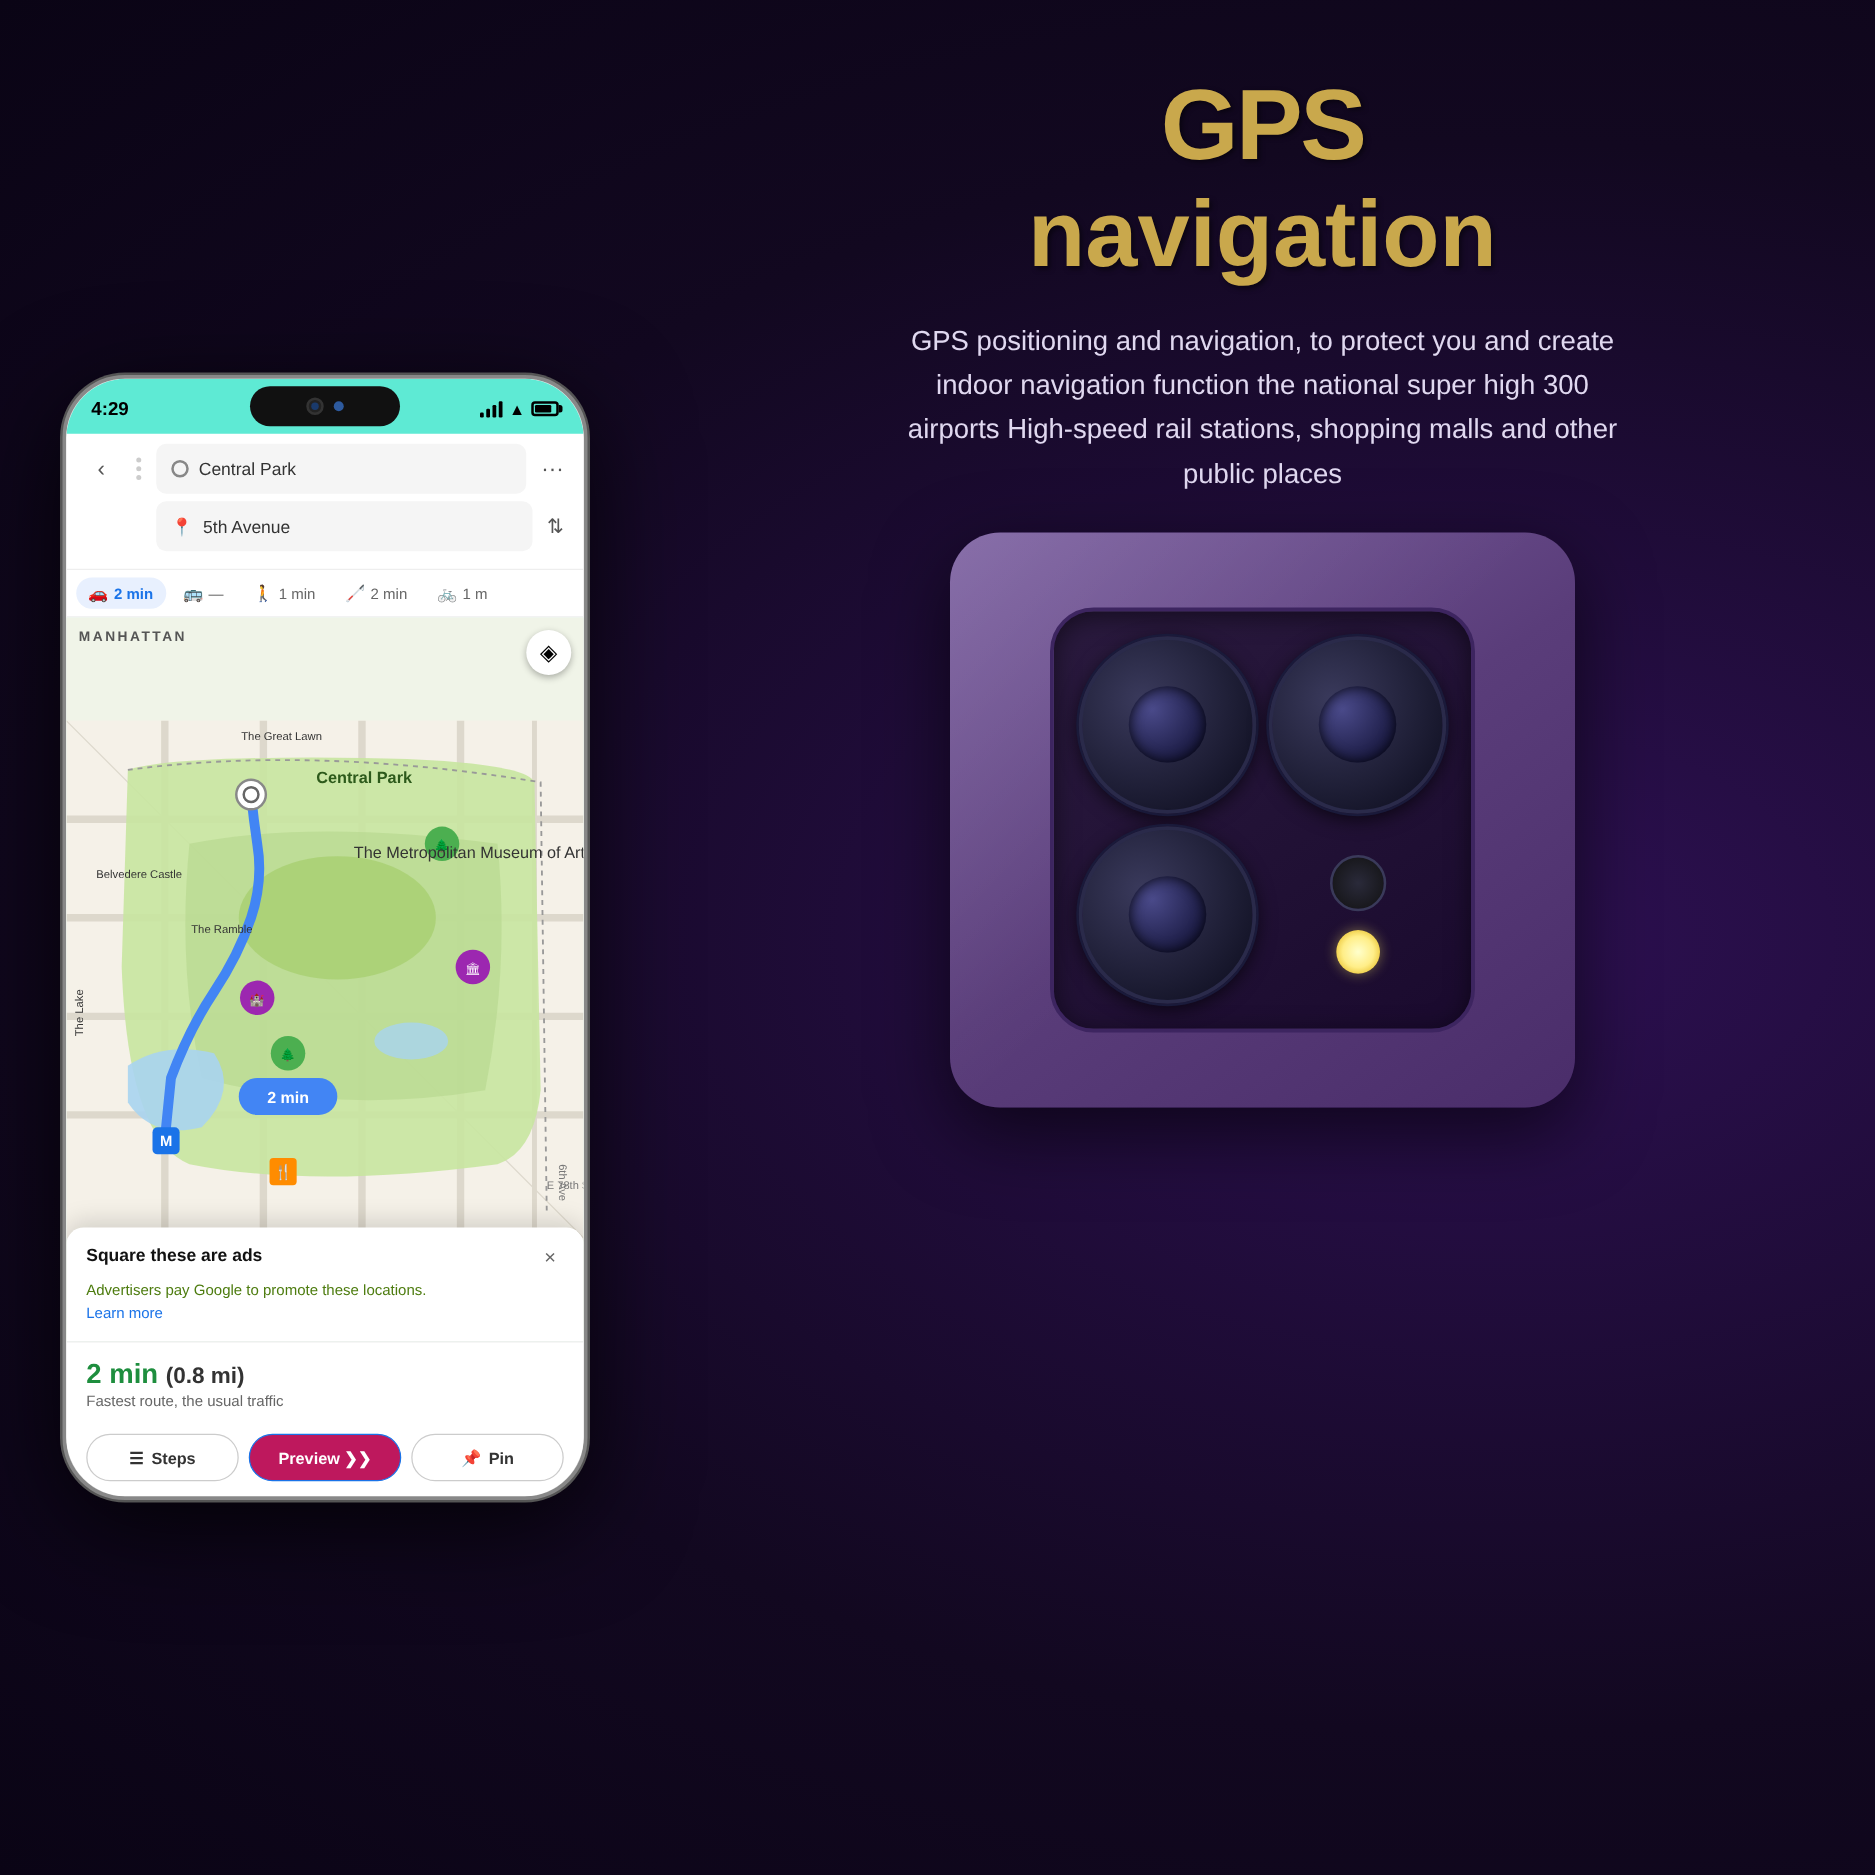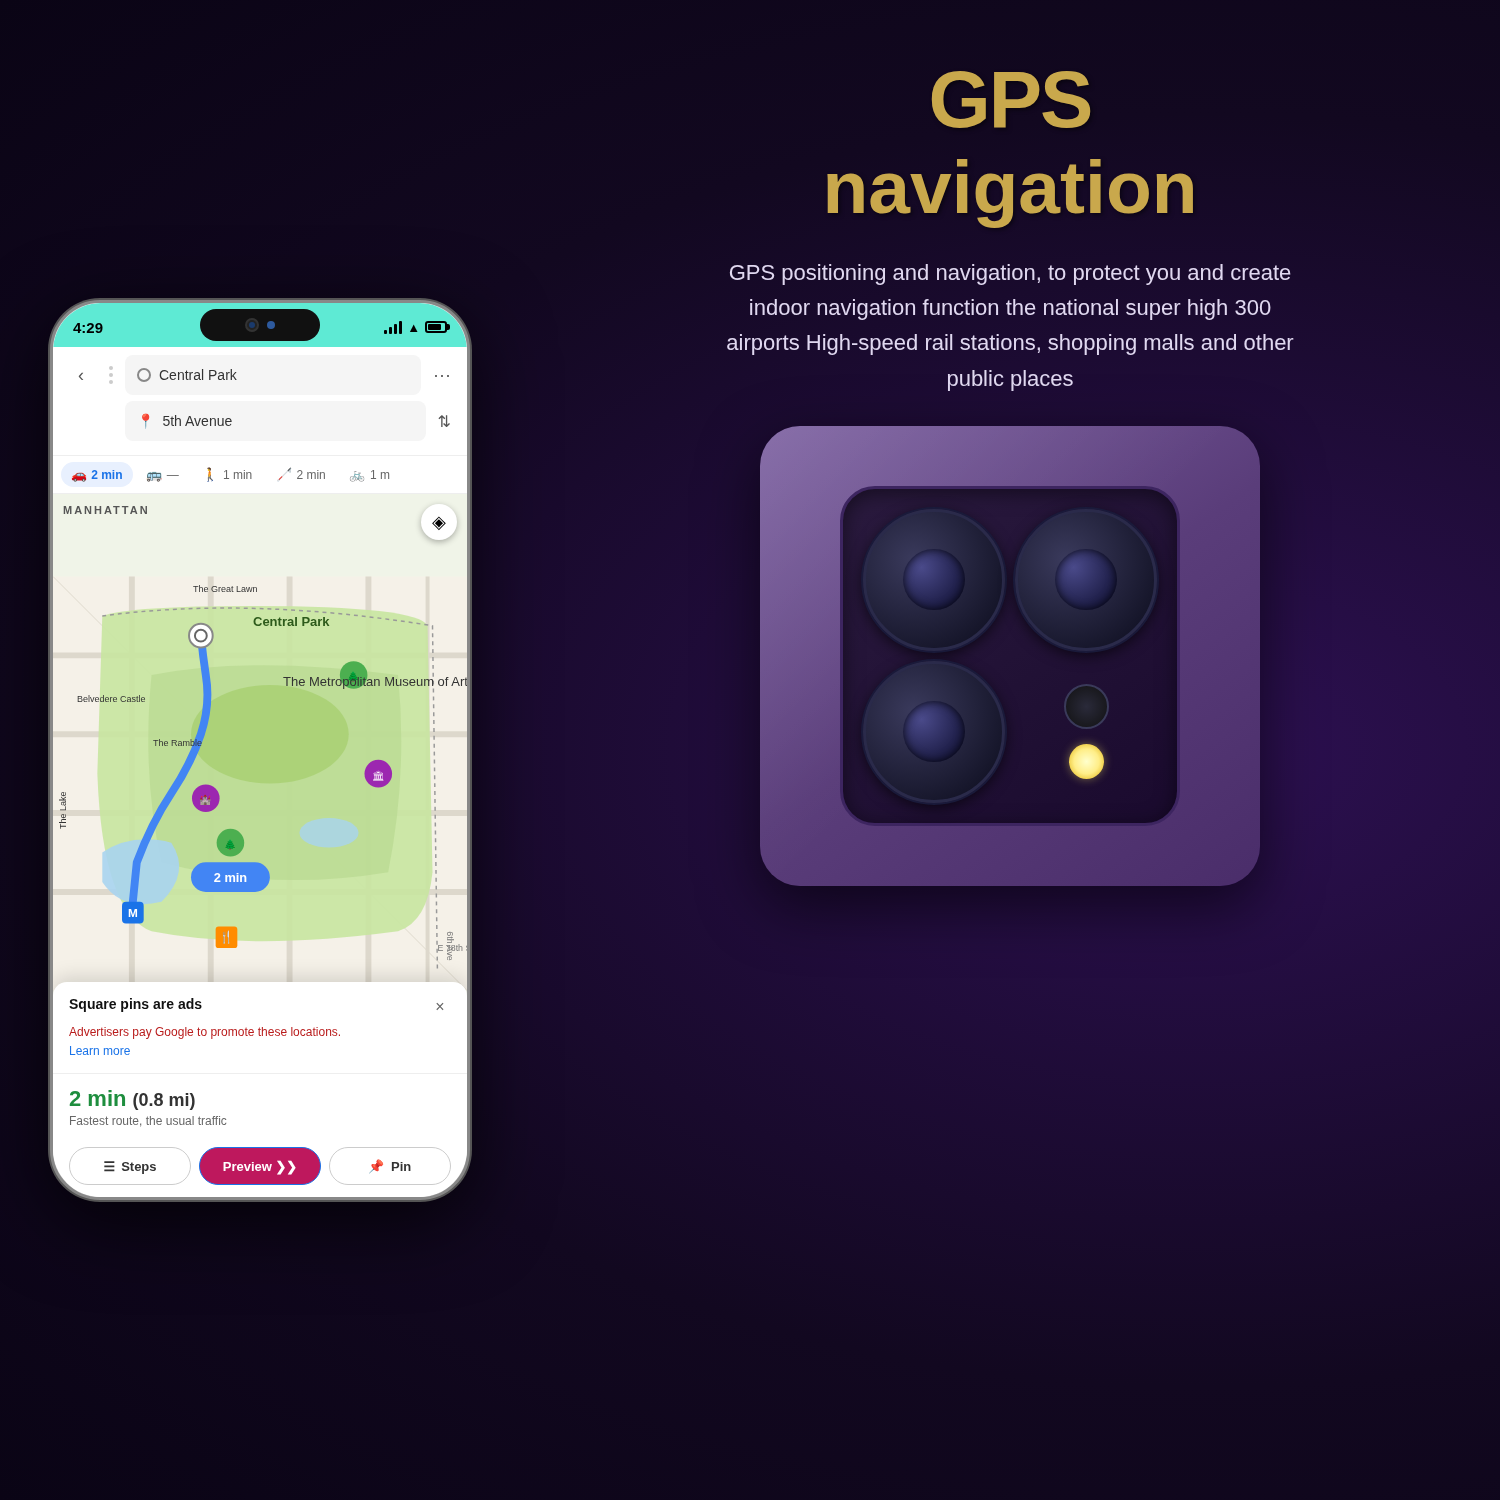--- a/index.html
+++ b/index.html
@@ -391,21 +391,21 @@
       display: flex;
       align-items: center;
       justify-content: center;
       color: #666;
       font-size: 16px;
       cursor: pointer;
     }
 
     .ad-popup-text {
       font-size: 12px;
-      color: #b91c1c;
+      color: #4d7c0f;
       line-height: 1.4;
     }
 
     .learn-more {
       color: #1a73e8;
       font-size: 12px;
       cursor: pointer;
       display: inline-block;
       margin-top: 2px;
     }
@@ -746,21 +746,21 @@
           <div class="map-label" style="top:90px; left:140px; font-size:9px;">The Great Lawn</div>
           <div class="map-label" style="top:200px; left:24px; font-size:9px;">Belvedere Castle</div>
           <div class="map-label" style="top:180px; left:230px; font-size:13px;">The Metropolitan Museum of Art</div>
           <div class="map-label" style="top:244px; left:100px; font-size:9px;text-align:center;">The Ramble</div>
           <div class="map-label" style="top:330px; left:10px; font-size:9px; transform:rotate(-90deg); transform-origin:left center;">The Lake</div>
 
           <div class="layers-btn">◈</div>
 
           <div class="ad-popup">
             <div class="ad-popup-header">
-              <span class="ad-popup-title">Square pins are ads</span>
+              <span class="ad-popup-title">Square these are ads</span>
               <div class="close-btn">×</div>
             </div>
             <p class="ad-popup-text">Advertisers pay Google to promote these locations.</p>
             <span class="learn-more">Learn more</span>
           </div>
         </div>
       </div>
 
       <div class="bottom-panel">
         <div class="trip-info">

